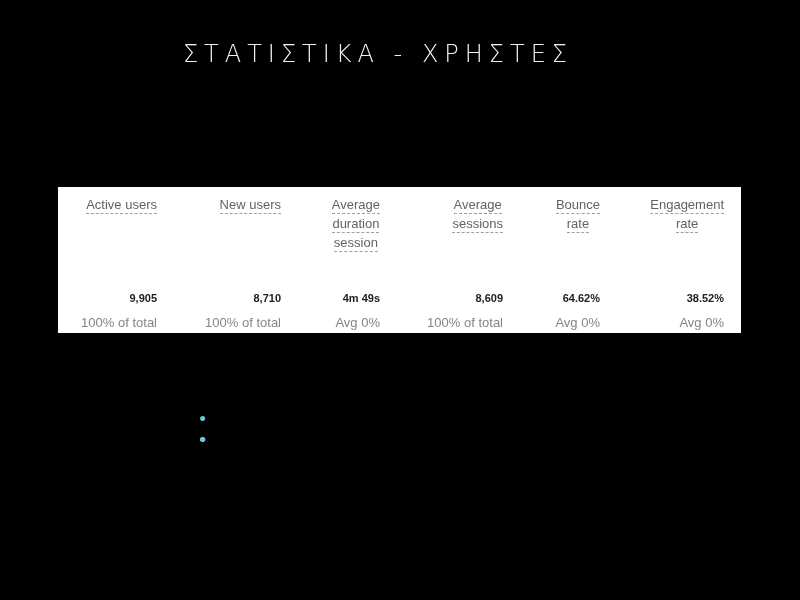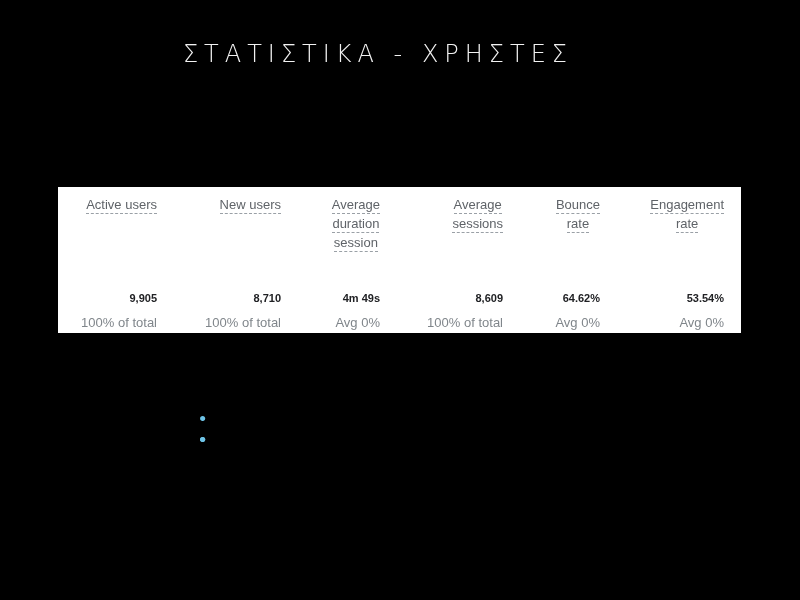--- a/index.html
+++ b/index.html
@@ -72,21 +72,21 @@
       <span><i>rate</i></span>
     </div>
     <div class="val">64.62%</div>
     <div class="sub">Avg 0%</div>
   </div>
   <div class="col" style="width:124px">
     <div class="hdr">
       <span><i>Engagement</i></span>
       <span><i>rate</i></span>
     </div>
-    <div class="val">53.54%</div>
+    <div class="val">38.52%</div>
     <div class="sub">Avg 0%</div>
   </div>
 </div>
 
 <ul class="bullets">
   <li>
     <span class="dot">•</span>
   </li>
   <li>
     <span class="dot">•</span>

